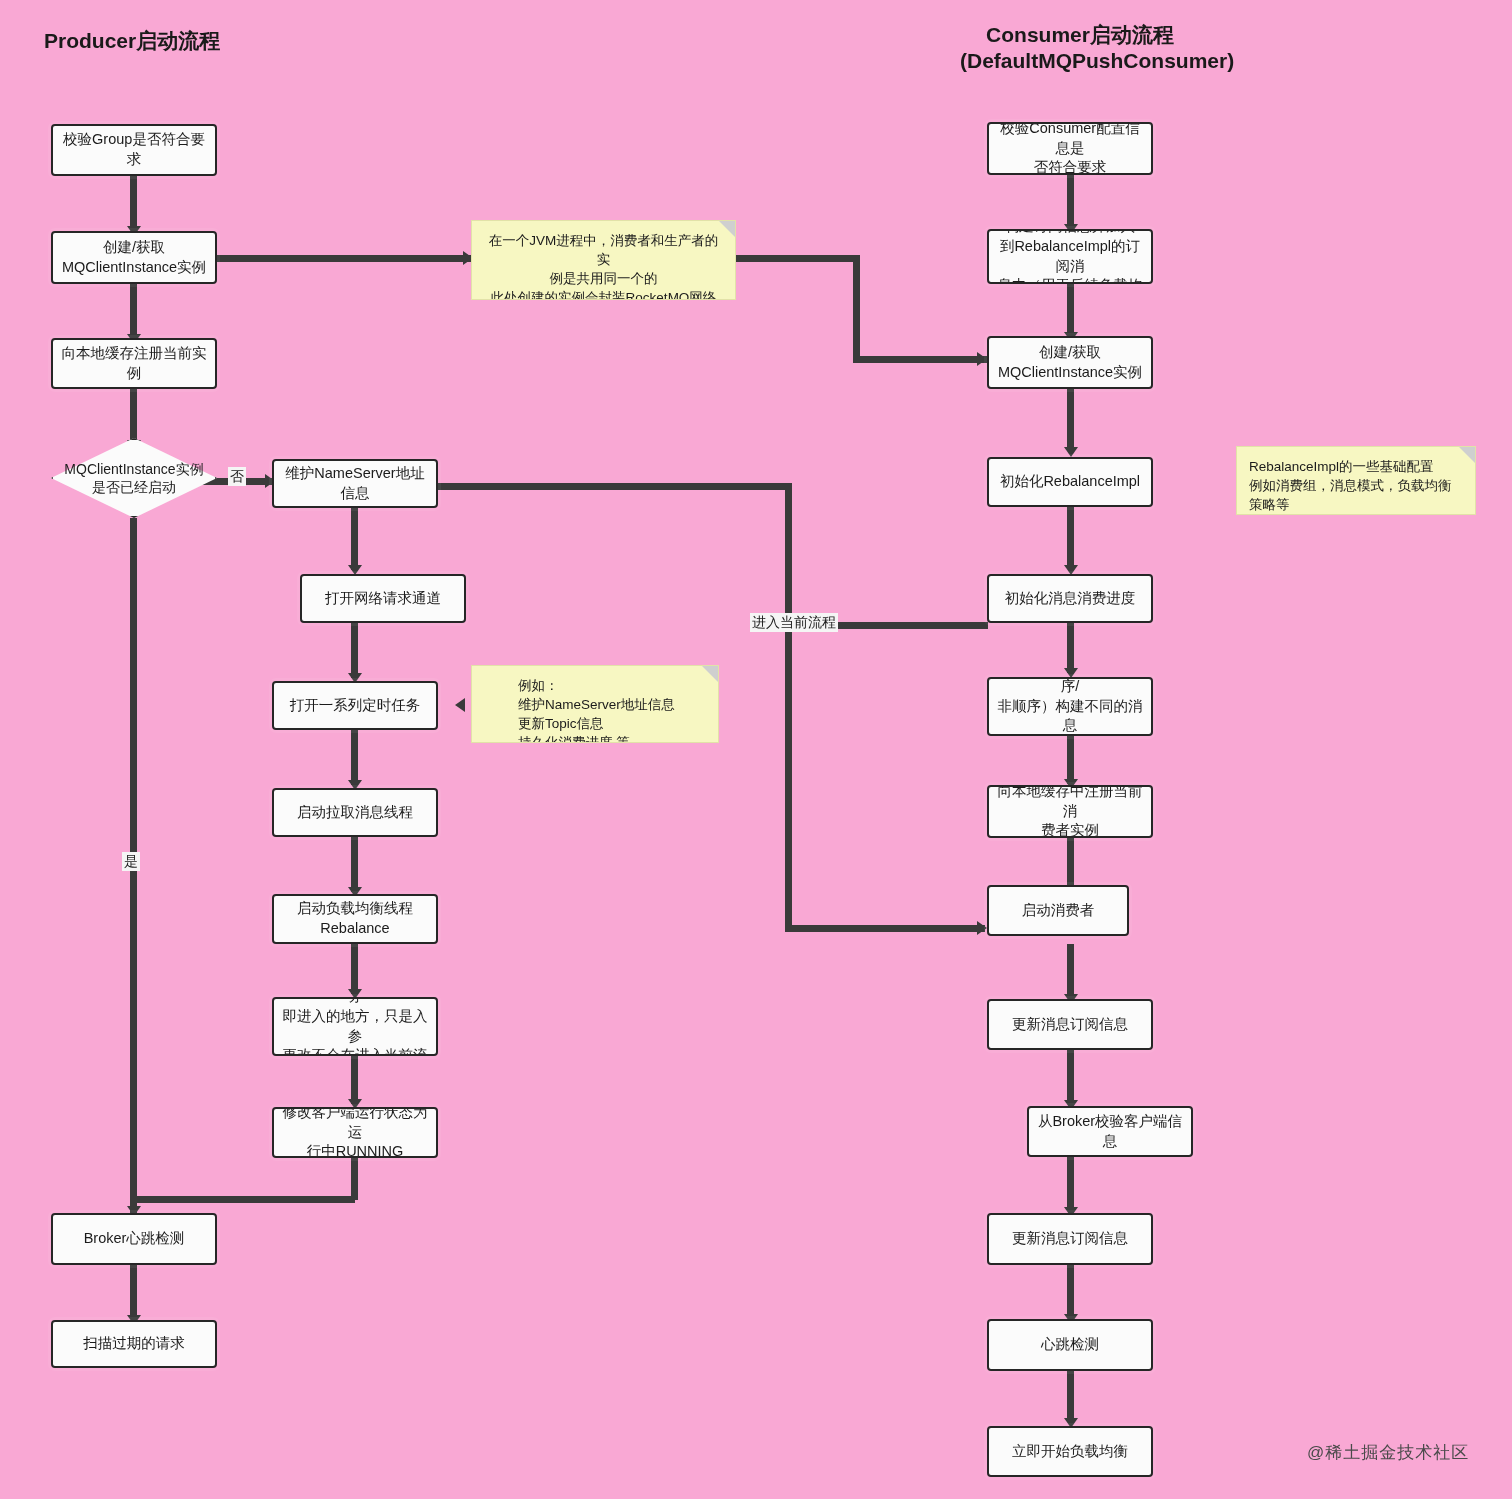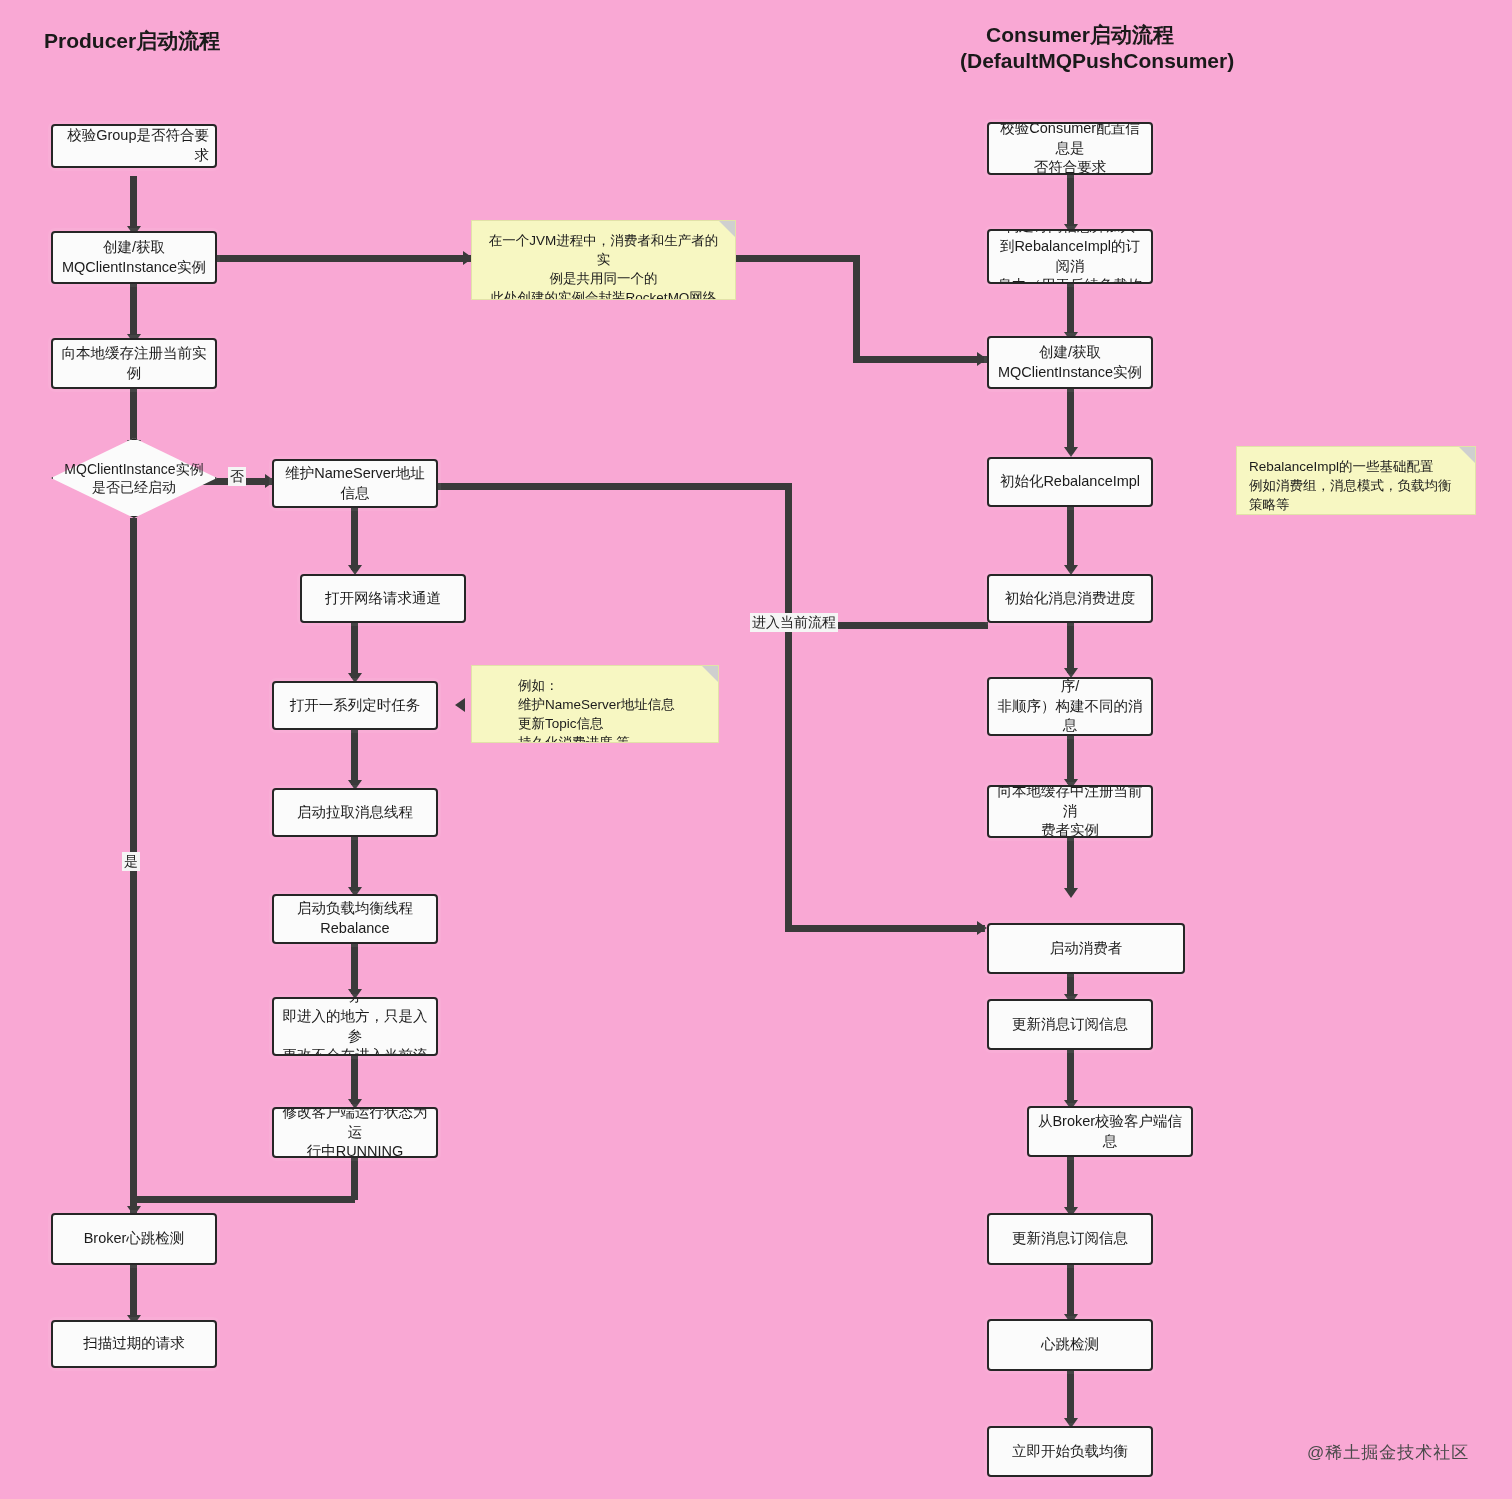--- a/index.html
+++ b/index.html
@@ -254,21 +254,21 @@
 
   <div class="edge v" style="left:1067px; top:1157px; height:54px;"></div>
   <div class="arrow down" style="left:1064px; top:1207px;"></div>
 
   <div class="edge v" style="left:1067px; top:1265px; height:53px;"></div>
   <div class="arrow down" style="left:1064px; top:1314px;"></div>
 
   <div class="edge v" style="left:1067px; top:1371px; height:50px;"></div>
   <div class="arrow down" style="left:1064px; top:1418px;"></div>
 
-  <div class="node" style="left:51px; top:124px; width:166px; height:44px;text-align:right;">校验Group是否符合要求</div>
+  <div class="node" style="left:51px; top:124px; width:166px; height:52px;">校验Group是否符合要求</div>
 
   <div class="node" style="left:51px; top:231px; width:166px; height:53px;">创建/获取
 MQClientInstance实例</div>
 
   <div class="node" style="left:51px; top:338px; width:166px; height:51px;">向本地缓存注册当前实例</div>
 
   <div class="decision-wrap" style="left:51px; top:438px; width:166px; height:80px;">
     <div class="decision-shape"></div>
     <div class="decision-label">MQClientInstance实例
 是否已经启动</div>
@@ -313,21 +313,21 @@
 
   <div class="node" style="left:987px; top:574px; width:166px; height:49px;">初始化消息消费进度</div>
 
   <div class="node" style="left:987px; top:677px; width:166px; height:59px;">根据消息消费类型（顺序/
 非顺序）构建不同的消息
 消费类并启动</div>
 
   <div class="node" style="left:987px; top:785px; width:166px; height:53px;">向本地缓存中注册当前消
 费者实例</div>
 
-  <div class="node" style="left:987px; top:923px; width:198px; height:51px;">启动消费者</div>
+  <div class="node" style="left:987px; top:885px; width:142px; height:51px;">启动消费者</div>
 
   <div class="node" style="left:987px; top:999px; width:166px; height:51px;">更新消息订阅信息</div>
 
   <div class="node" style="left:987px; top:1106px; width:166px; height:51px;margin-left:40px;">从Broker校验客户端信息</div>
 
   <div class="node" style="left:987px; top:1213px; width:166px; height:52px;">更新消息订阅信息</div>
 
   <div class="node" style="left:987px; top:1319px; width:166px; height:52px;">心跳检测</div>
 
   <div class="node" style="left:987px; top:1426px; width:166px; height:51px;">立即开始负载均衡</div>

